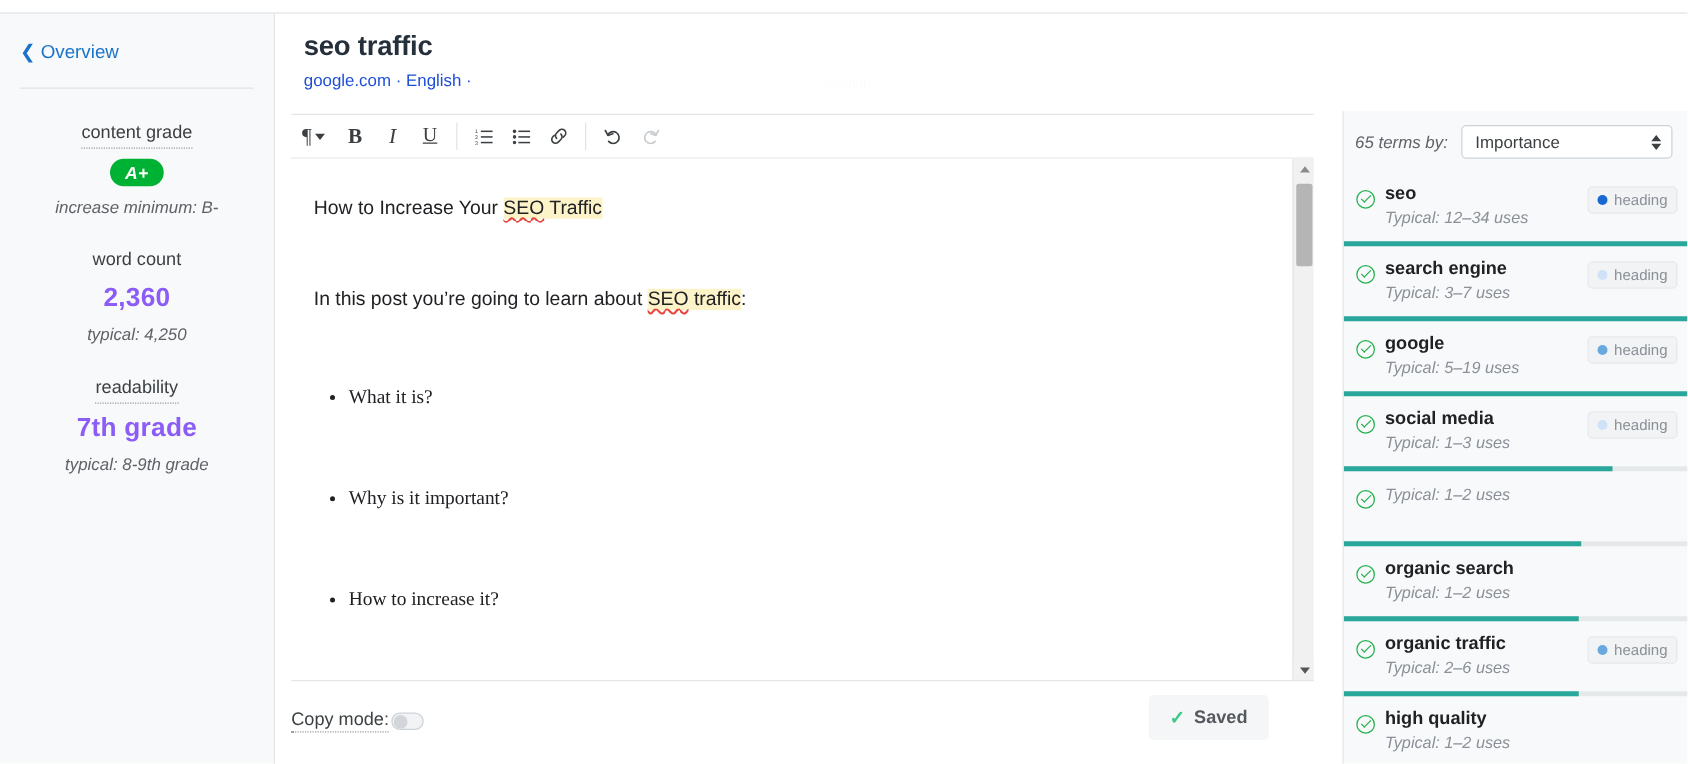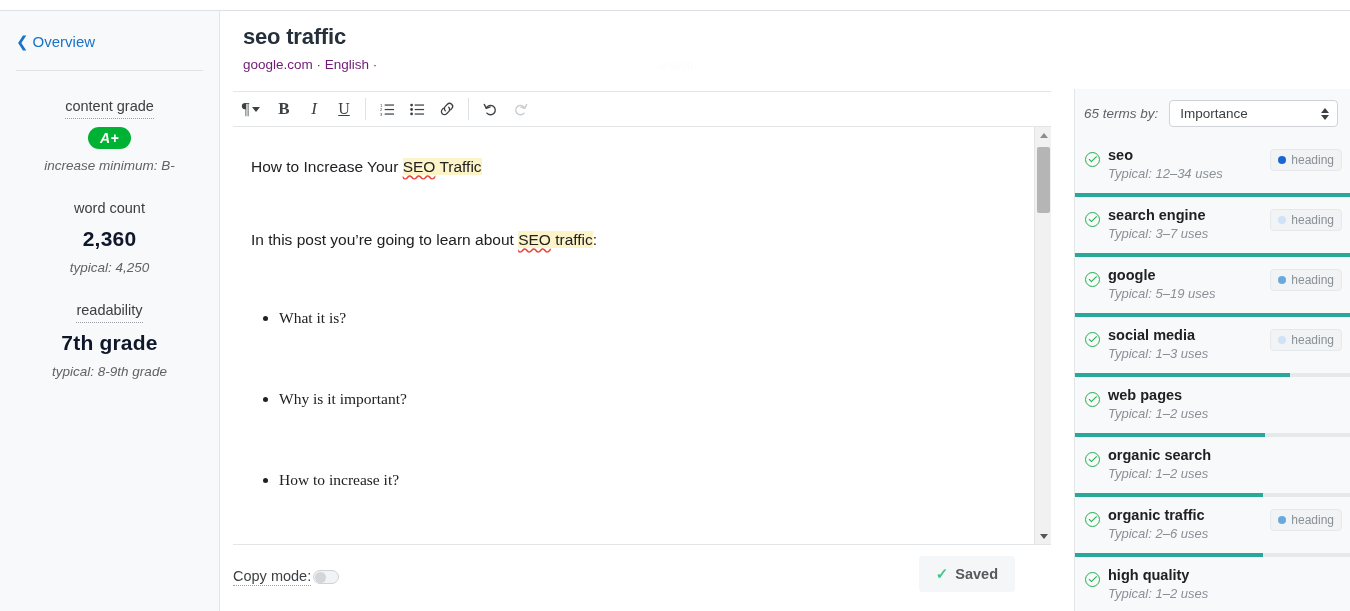--- a/index.html
+++ b/index.html
@@ -45,37 +45,37 @@
   .grade-pill {
     display: inline-block; background: #00b233; color: #ffffff;
     font-style: italic; font-weight: 700; font-size: 14px;
     border-radius: 11px; padding: 3px 12px; margin-top: 8px;
     letter-spacing: .3px;
   }
   .stat-sub {
     font-size: 13.5px; color: #5f6368; font-style: italic; margin-top: 9px;
   }
   .stat-big {
-    font-size: 21px; font-weight: 700; color: #0f172a; margin-top: 8px;
+    font-size: 21px; font-weight: 700; color: #8b5cf6; margin-top: 8px;
     letter-spacing: .2px;
   }
   .stat-block { margin-top: 4px; }
 
   
   .header {
     position: absolute; top: 11px; left: 221px; width: 1129px; height: 80px;
     background: #ffffff;
   }
   .doc-title {
     position: absolute; left: 22px; top: 13px;
     font-size: 22px; font-weight: 700; color: #25303b; letter-spacing: -.2px;
   }
   .doc-meta {
     position: absolute; left: 22px; top: 46px;
-    font-size: 13.5px; color: #701a75;
+    font-size: 13.5px; color: #1d4ed8;
   }
   .ghost-text {
     position: absolute; left: 395px; top: 48px;
     font-size: 12px; color: #fcfcfd;
   }
 
   
   .toolbar {
     position: absolute; top: 91px; left: 233px; width: 818px; height: 36px;
     background: #ffffff;
@@ -448,21 +448,20 @@
             </span>
           </div>
           <div class="bar-track">
             <div class="bar-fill" style="width: 78%;"></div>
           </div>
         </div>
         <div class="term">
           <div class="term-row">
             <span class="check-ico"></span>
             <div class="term-texts">
-              <div class="term-name">web pages</div>
               <div class="term-typ">Typical: 1–2 uses</div>
             </div>
           </div>
           <div class="bar-track">
             <div class="bar-fill" style="width: 69%;"></div>
           </div>
         </div>
         <div class="term">
           <div class="term-row">
             <span class="check-ico"></span>

